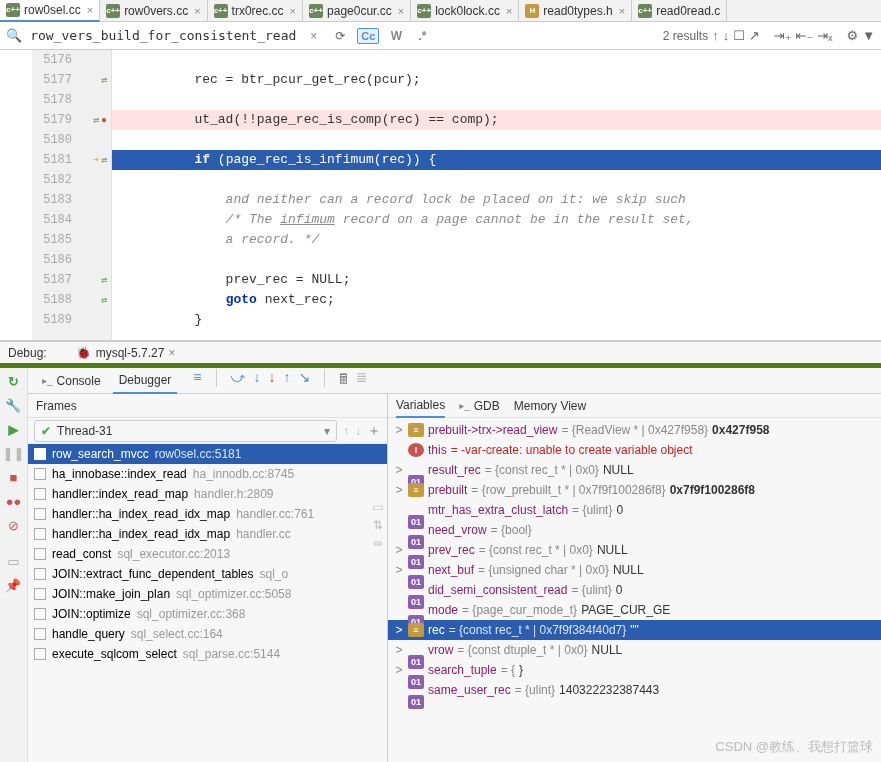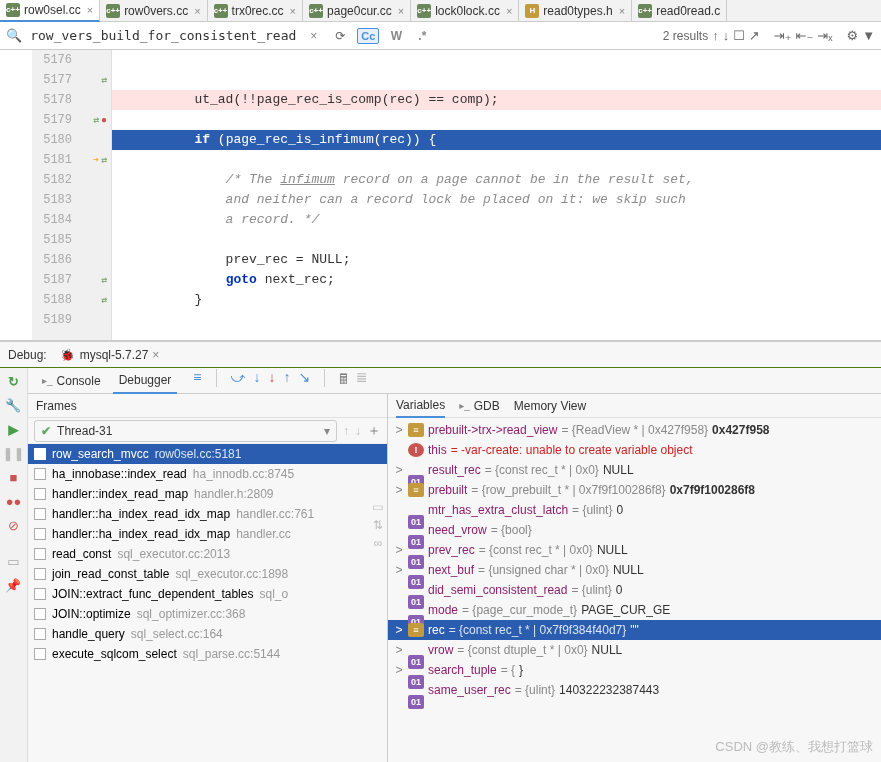--- a/index.html
+++ b/index.html
@@ -30,21 +30,21 @@
 .recur { color: #6a9e5c; }
 .code-lines { flex: 1; }
 .code-line { height: 20px; line-height: 20px; padding-left: 20px; white-space: pre; }
 .code-line.hl-pink { background: #ffe3e3; }
 .code-line.hl-blue { background: #2a5db0; color: #fff; }
 .kw { color: #0033b3; font-weight: bold; }
 .hl-blue .kw { color: #fff; font-weight: bold; }
 .comment { color: #8c8c8c; font-style: italic; }
 .underline { text-decoration: underline; }
 .debug-panel { border-top: 2px solid #ccc; background: #f7f7f7; height: 422px; display: flex; flex-direction: column; }
-.debug-header { display: flex; align-items: center; height: 26px; border-bottom: 1px solid #4d7c0f; padding: 0 8px; gap: 8px; }
+.debug-header { display: flex; align-items: center; height: 26px; border-bottom: 5px solid #4d7c0f; padding: 0 8px; gap: 24px; }
 .debug-label { font-weight: normal; color: #333; }
 .debug-run { display: flex; align-items: center; gap: 4px; padding: 0 6px; cursor: pointer; }
 .bug-icon { color: #6a9e5c; }
 .run-close { color: #888; }
 .debug-body { display: flex; flex: 1; min-height: 0; }
 .left-tools { width: 28px; background: #f2f2f2; border-right: 1px solid #ddd; display: flex; flex-direction: column; align-items: center; padding-top: 4px; gap: 6px; }
 .lt-icon { width: 18px; height: 18px; display: flex; align-items: center; justify-content: center; color: #777; cursor: pointer; font-size: 13px; }
 .lt-green { color: #4a9e4a; font-weight: bold; }
 .lt-red { color: #c75450; }
 .debug-main { flex: 1; display: flex; flex-direction: column; min-height: 0; }
@@ -227,27 +227,28 @@
           <span class="recur">⇄</span>
         </span>
       </div>
       <div class="gutter-row">
         <span class="line-num">5189</span>
         <span class="gutter-ico"></span>
       </div>
     </div>
   <div class="code-lines" id="code-lines">
       <div class="code-line "></div>
+      <div class="code-line ">        rec = btr_pcur_get_rec(pcur);</div>
       <div class="code-line "></div>
       <div class="code-line hl-pink">        ut_ad(!!page_rec_is_comp(rec) == comp);</div>
       <div class="code-line "></div>
       <div class="code-line hl-blue">        <span class="kw">if</span> (page_rec_is_infimum(rec)) {</div>
       <div class="code-line "></div>
+      <div class="code-line "><span class="comment">            and neither can a record lock be placed on it: we skip such</span></div>
       <div class="code-line "><span class="comment">            /* The <span class="underline">infimum</span> record on a page cannot be in the result set,</span></div>
-      <div class="code-line "><span class="comment">            and neither can a record lock be placed on it: we skip such</span></div>
       <div class="code-line "><span class="comment">            a record. */</span></div>
       <div class="code-line "></div>
       <div class="code-line ">            prev_rec = NULL;</div>
       <div class="code-line ">            <span class="kw">goto</span> next_rec;</div>
       <div class="code-line ">        }</div>
     </div>
 </div>
 
 <div class="debug-panel">
   <div class="debug-header">
@@ -333,27 +334,27 @@
                 <span class="fn">handler::ha_index_read_idx_map</span> 
                 <span class="loc">handler.cc</span>
               </div>
               <div class="frame">
                 <span class="frame-icon"></span>
                 <span class="fn">read_const</span> 
                 <span class="loc">sql_executor.cc:2013</span>
               </div>
               <div class="frame">
                 <span class="frame-icon"></span>
-                <span class="fn">join_read_const_table</span> 
-                <span class="loc">sql_executor.cc:1898</span>
-              </div>
-              <div class="frame">
-                <span class="frame-icon"></span>
                 <span class="fn">JOIN::extract_func_dependent_tables</span> 
                 <span class="loc">sql_o</span>
+              </div>
+              <div class="frame">
+                <span class="frame-icon"></span>
+                <span class="fn">JOIN::make_join_plan</span> 
+                <span class="loc">sql_optimizer.cc:5058</span>
               </div>
               <div class="frame">
                 <span class="frame-icon"></span>
                 <span class="fn">JOIN::optimize</span> 
                 <span class="loc">sql_optimizer.cc:368</span>
               </div>
               <div class="frame">
                 <span class="frame-icon"></span>
                 <span class="fn">handle_query</span> 
                 <span class="loc">sql_select.cc:164</span>

